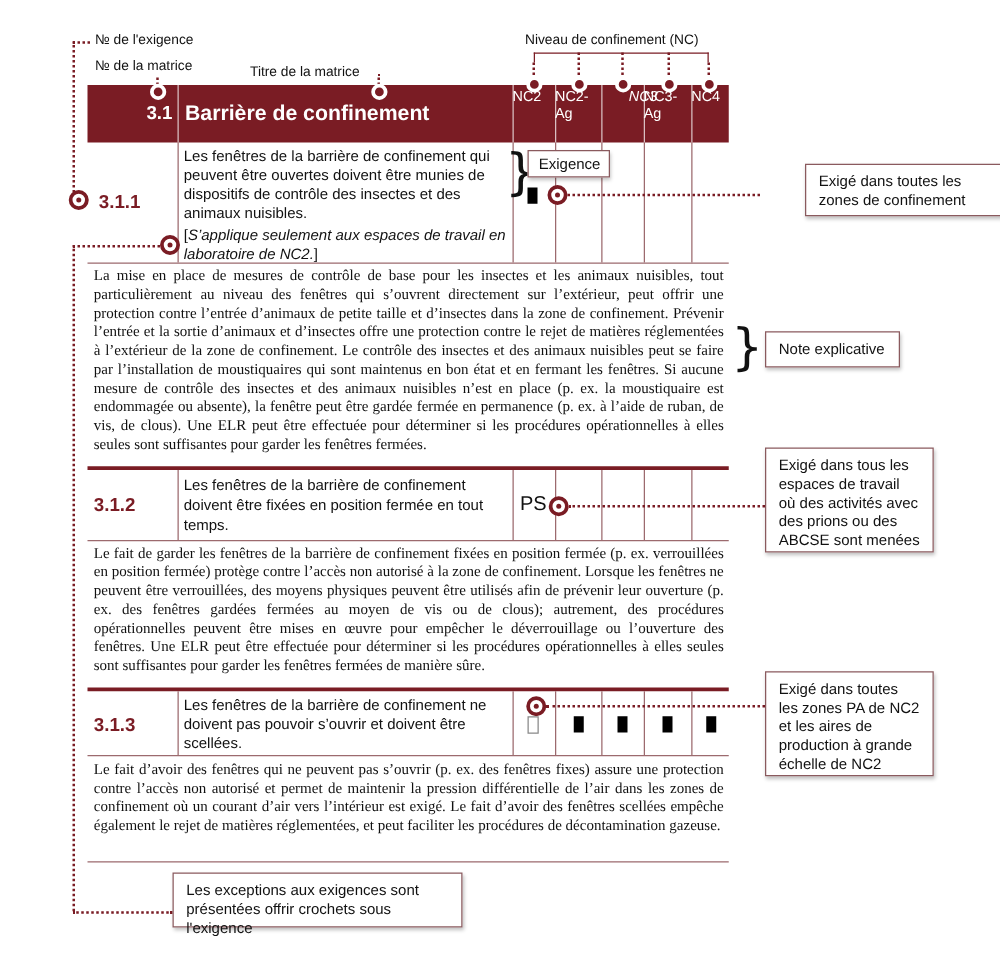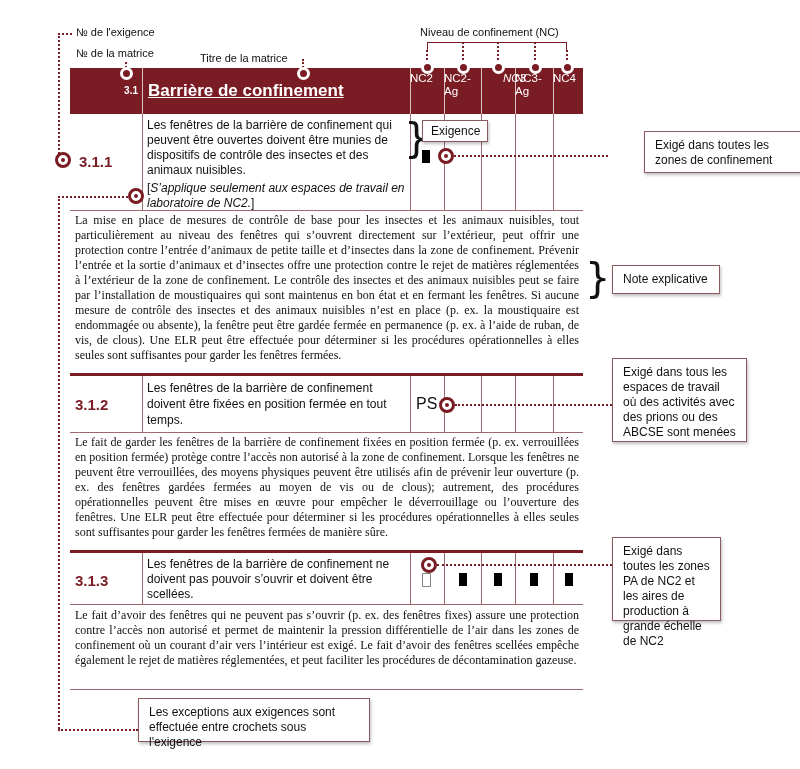--- a/index.html
+++ b/index.html
@@ -2,23 +2,23 @@
 <html><head>
 <meta charset="utf-8">
 <style>
   html, body { margin:0; padding:0; background:#ffffff; }
   body { width:800px; height:769px; position:relative; overflow:hidden;
          font-family:"Liberation Sans", sans-serif; color:#111; }
   .abs { position:absolute; }
   .lbl { font-size:11px; color:#111; white-space:nowrap; }
   .hdr { position:absolute; left:70px; top:68px; width:513px; height:46px; background:#7a1c24; }
   .hdr-num { position:absolute; left:70px; top:68px; width:68px; height:46px; line-height:46px;
-             text-align:right; color:#fff; font-weight:bold; font-size:10px; }
+             text-align:right; color:#fff; font-weight:bold; font-size:15px; }
   .hdr-title { position:absolute; left:148px; top:68px; height:46px; line-height:46px;
-               color:#fff; font-weight:bold; font-size:17px; white-space:nowrap;text-decoration:underline; }
+               color:#fff; font-weight:bold; font-size:17px; white-space:nowrap; }
   .nc { position:absolute; top:72px; color:#fff; font-size:11.5px; text-align:left; line-height:13px; }
   .vline { position:absolute; width:1px; background:#9c6a6e; }
   .vline-w { position:absolute; width:1px; background:#d9bfc1; }
   .hline { position:absolute; height:1px; background:#9c6a6e; }
   .hline-thick { position:absolute; height:3px; background:#7a1c24; }
   .reqnum { position:absolute; font-weight:bold; font-size:15px; color:#7a1c24; }
   .reqtext { position:absolute; font-size:12px; line-height:15px; color:#111; }
   .note { position:absolute; left:75px; width:504px; font-size:12px; line-height:15px; text-align:justify; color:#111;font-family:Liberation Serif, serif; }
   .callout { position:absolute; background:#fff; border:1px solid #8a5a5e; box-shadow:1px 2px 3px rgba(0,0,0,0.25);
              font-size:12px; line-height:15px; padding:6px 10px; box-sizing:border-box; color:#111; }
@@ -147,18 +147,18 @@
 <div class="reqtext" style="left:147px;top:557px;width:258px;line-height:15px;">Les fenêtres de la barrière de confinement ne doivent pas pouvoir s’ouvrir et doivent être scellées.</div>
 
 <div class="target" style="left:421px;top:557px;"></div>
 <div class="dot-h" style="left:437px;top:564px;width:175px;"></div>
 <div class="mark-empty" style="left:422px;top:573px;"></div>
 <div class="mark-filled" style="left:459px;top:573px;"></div>
 <div class="mark-filled" style="left:494px;top:573px;"></div>
 <div class="mark-filled" style="left:530px;top:573px;"></div>
 <div class="mark-filled" style="left:565px;top:573px;"></div>
 
-<div class="callout" style="left:612px;top:537px;width:109px;height:84px;">Exigé dans toutes les zones PA de NC2 et les aires de production à grande échelle de NC2</div>
+<div class="callout" style="left:612px;top:537px;width:135px;height:84px;">Exigé dans toutes les zones PA de NC2 et les aires de production à grande échelle de NC2</div>
 
 <div class="note" style="top:608px;">Le fait d’avoir des fenêtres qui ne peuvent pas s’ouvrir (p. ex. des fenêtres fixes) assure une protection contre l’accès non autorisé et permet de maintenir la pression différentielle de l’air dans les zones de confinement où un courant d’air vers l’intérieur est exigé. Le fait d’avoir des fenêtres scellées empêche également le rejet de matières réglementées, et peut faciliter les procédures de décontamination gazeuse.</div>
 <div class="hline" style="left:70px;top:689px;width:513px;"></div>
 
-<div class="callout" style="left:138px;top:698px;width:232px;height:44px;">Les exceptions aux exigences sont effectuée entre crochets sous l'exigence</div>
+<div class="callout" style="left:138px;top:698px;width:232px;height:44px;">Les exceptions aux exigences sont présentées offrir crochets sous l'exigence</div>
 
 </body></html>

